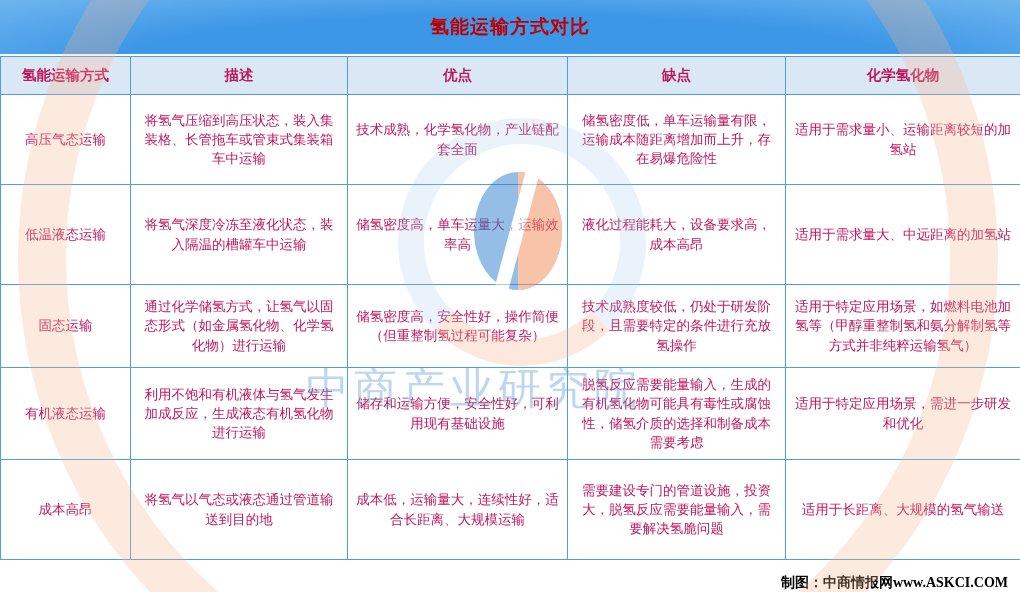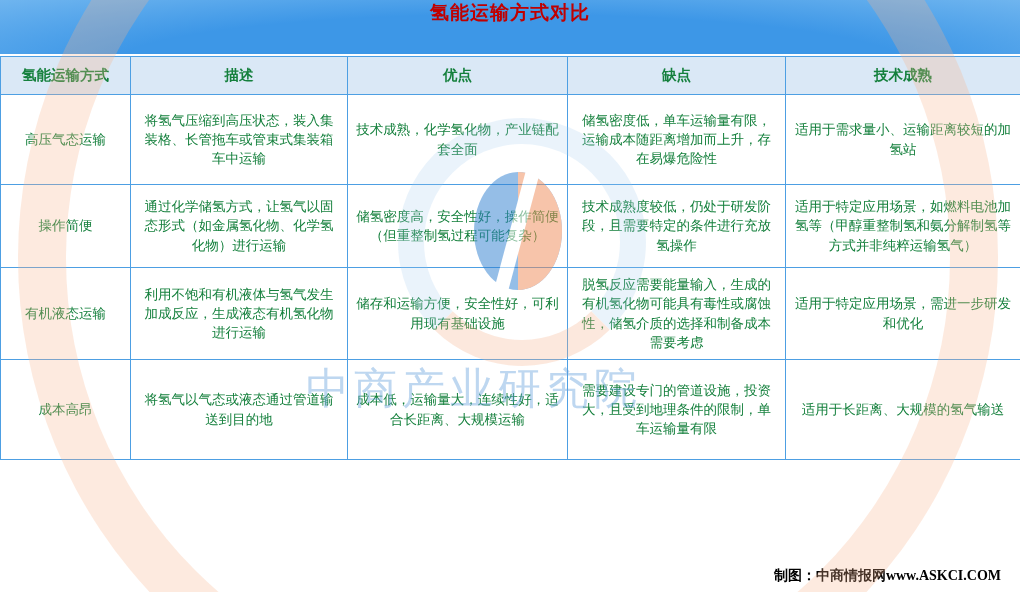--- a/index.html
+++ b/index.html
@@ -6,35 +6,35 @@
     --banner:#3F9DE9; --title:#C00000; --headerBg:#DAE8F6; --border:#4D9FE3;
     --logoBlue:#2E7FD0; --logoOrange:#F08A57;
   }
   *{box-sizing:border-box;margin:0;padding:0;}
   body{width:1020px;height:592px;background:#fff;font-family:"Liberation Sans","DejaVu Sans",sans-serif;}
   .page{position:relative;width:1020px;height:592px;overflow:hidden;background:#fff;}
 
   
   .banner{position:absolute;left:0;top:0;width:1020px;height:54px;
     background:radial-gradient(ellipse at 50% 120%, #3d97e7 55%, #6fb5ef 100%);
-    display:flex;justify-content:center;}
+    display:flex;align-items:center;justify-content:center;}
   .banner-title{color:var(--title);font-size:19px;font-weight:bold;letter-spacing:1px;}
 
   
   table{position:absolute;left:0;top:56px;width:1020px;border-collapse:collapse;table-layout:fixed;}
   th,td{border:1px solid var(--border);text-align:center;vertical-align:middle;
-    padding:3px 8px;color:#15803d;background:#fff;margin-top:47px;}
+    padding:3px 8px;color:#be185d;background:#fff;margin-top:47px;}
   th{background:var(--headerBg);font-size:14.5px;font-weight:bold;height:38px;}
   td{font-size:13.5px;line-height:1.42;}
   tr.r0 td{height:90px;} tr.r1 td{height:100px;} tr.r2 td{height:83px;}
   tr.r3 td{height:92px;} tr.r4 td{height:100px;}
 
   
   .footer{position:absolute;left:0;top:560px;width:1020px;height:32px;background:#fff;
-    display:flex;align-items:center;justify-content:flex-end;padding-right:19px;}
+    display:flex;align-items:flex-end;justify-content:flex-end;padding-right:12px;}
   .credit{font-family:"Liberation Serif","DejaVu Serif",serif;font-size:14px;font-weight:600;color:#000;}
 
   
   .wm{position:absolute;pointer-events:none;}
   .wm-logo{left:472px;top:170px;width:92px;height:122px;opacity:.5;z-index:6;}
   .wm-text{left:306px;top:360px;width:420px;z-index:6;
     font-size:43px;font-weight:normal;letter-spacing:5px;white-space:nowrap;
     color:rgba(100,160,220,.42);}
   .wm-ring-big{z-index:5;left:18px;top:-232px;width:980px;height:980px;border-radius:50%;
     border:48px solid rgba(246,180,142,.28);border-top-color:rgba(150,195,235,.20);}
@@ -57,50 +57,57 @@
         <col style="width:220px">
       <col style="width:218px">
         <col style="width:235px">
     </colgroup>
     <thead>
       <tr>
         <th>氢能运输方式</th>
         <th>描述</th>
         <th>优点</th>
         <th>缺点</th>
-        <th>技术成熟</th>
+        <th>化学氢化物</th>
       </tr>
     </thead>
     <tbody>
       <tr class="r0">
         <td>高压气态运输</td>
         <td>将氢气压缩到高压状态，装入集装格、长管拖车或管束式集装箱车中运输</td>
         <td>技术成熟，化学氢化物，产业链配套全面</td>
         <td>储氢密度低，单车运输量有限，运输成本随距离增加而上升，存在易爆危险性</td>
         <td>适用于需求量小、运输距离较短的加氢站</td>
       </tr>
+      <tr class="r1">
+        <td>低温液态运输</td>
+        <td>将氢气深度冷冻至液化状态，装入隔温的槽罐车中运输</td>
+        <td>储氢密度高，单车运量大，运输效率高</td>
+        <td>液化过程能耗大，设备要求高，成本高昂</td>
+        <td>适用于需求量大、中远距离的加氢站</td>
+      </tr>
       <tr class="r2">
-        <td>操作简便</td>
+        <td>固态运输</td>
         <td>通过化学储氢方式，让氢气以固态形式（如金属氢化物、化学氢化物）进行运输</td>
         <td>储氢密度高，安全性好，操作简便（但重整制氢过程可能复杂）</td>
         <td>技术成熟度较低，仍处于研发阶段，且需要特定的条件进行充放氢操作</td>
         <td>适用于特定应用场景，如燃料电池加氢等（甲醇重整制氢和氨分解制氢等方式并非纯粹运输氢气）</td>
       </tr>
       <tr class="r3">
         <td>有机液态运输</td>
         <td>利用不饱和有机液体与氢气发生加成反应，生成液态有机氢化物进行运输</td>
         <td>储存和运输方便，安全性好，可利用现有基础设施</td>
         <td>脱氢反应需要能量输入，生成的有机氢化物可能具有毒性或腐蚀性，储氢介质的选择和制备成本需要考虑</td>
         <td>适用于特定应用场景，需进一步研发和优化</td>
       </tr>
       <tr class="r4">
         <td>成本高昂</td>
         <td>将氢气以气态或液态通过管道输送到目的地</td>
         <td>成本低，运输量大，连续性好，适合长距离、大规模运输</td>
-        <td>需要建设专门的管道设施，投资大，且受到地理条件的限制，单车运输量有限</td>
+        <td>需要建设专门的管道设施，投资大，脱氢反应需要能量输入，需要解决氢脆问题</td>
         <td>适用于长距离、大规模的氢气输送</td>
       </tr>
     </tbody>
   </table>
 
   <div class="wm wm-ring-big"></div>
   <div class="wm wm-ring-mid"></div>
   <div class="wm wm-logo">
     <svg width="92" height="122" viewBox="0 0 92 122" xmlns="http://www.w3.org/2000/svg">
       <ellipse cx="46" cy="61" rx="44" ry="59" fill="#2E7FD0"></ellipse>

